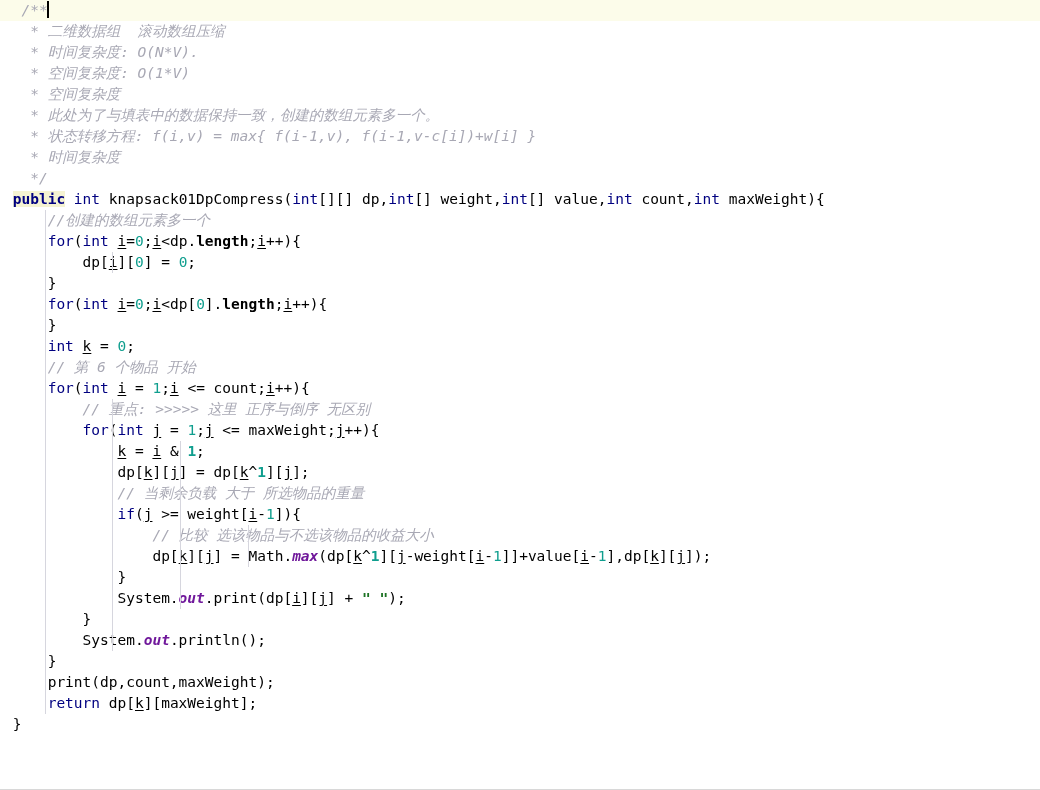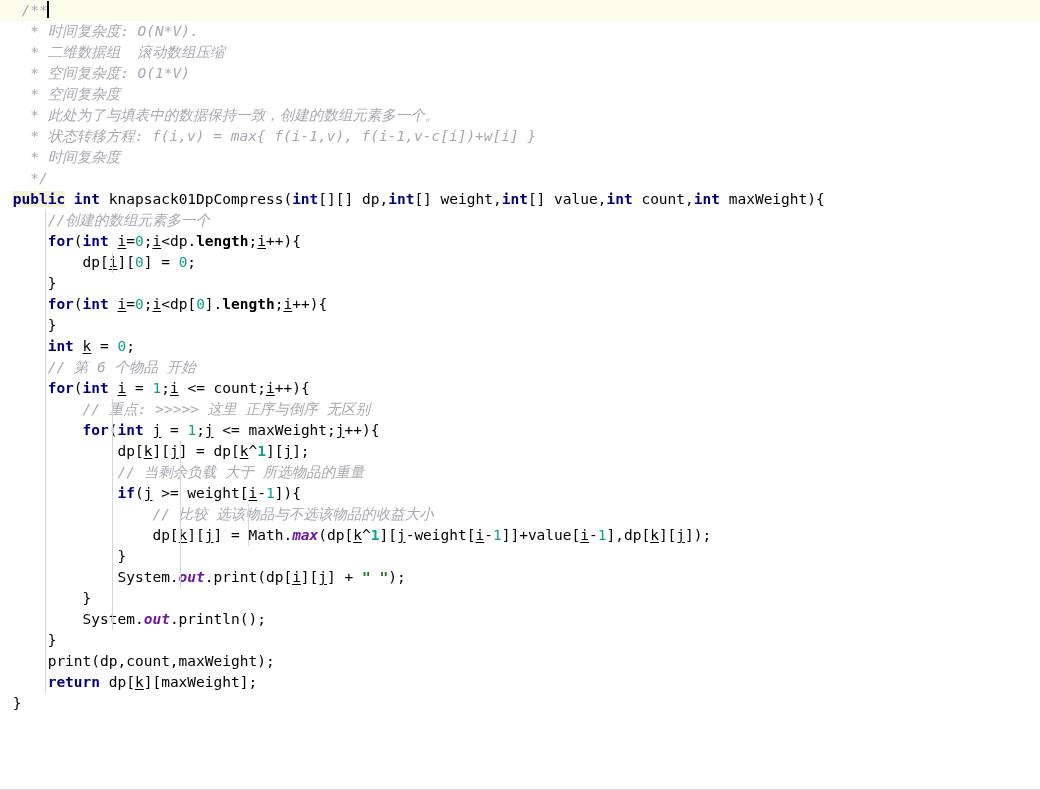--- a/index.html
+++ b/index.html
@@ -47,40 +47,40 @@
   .caret {
     display: inline-block;
     width: 2px;
     height: 17px;
     background: #000000;
     vertical-align: -3px;
     margin-left: -1px;
   }
   
   .cm   { color: #a8a8b4; font-style: italic; }          
-  .kw   { color: #000080; font-weight: bold; }           
+  .kw   { color: #000080; font-weight: normal; }           
   .kw-hl{ color: #000080; font-weight: bold; background:#f5f3d2; } 
   .num  { color: #0f9e8e; }                              
   .numb { color: #0f9e8e; font-weight: bold; }           
   .fld  { color: #000000; font-weight: bold; }           
   .sfld { color: #70189b; font-weight: bold; font-style: italic; } 
   .str  { color: #1d7324; font-weight: bold; }           
   .var  { text-decoration: underline; text-underline-offset: 2px; }
   .pl   { color: #000000; }                              
 </style>
 </head>
 <body>
 
 <div id="editor">
   <div class="code-area">
 
     <div class="line caret-line"><span class="cm pl"><span class="cm">  /**</span></span><span class="caret"></span></div>
 
+    <div class="line"><span class="cm">   * 二维数据组  滚动数组压缩</span></div>
     <div class="line"><span class="cm">   * 时间复杂度: O(N*V).</span></div>
-    <div class="line"><span class="cm">   * 二维数据组  滚动数组压缩</span></div>
     <div class="line"><span class="cm">   * 空间复杂度: O(1*V)</span></div>
     <div class="line"><span class="cm">   * 空间复杂度</span></div>
     <div class="line"><span class="cm">   * 此处为了与填表中的数据保持一致，创建的数组元素多一个。</span></div>
     <div class="line"><span class="cm">   * 状态转移方程: f(i,v) = max{ f(i-1,v), f(i-1,v-c[i])+w[i] }</span></div>
     <div class="line"><span class="cm">   * 时间复杂度</span></div>
     <div class="line"><span class="cm">   */</span></div>
 
     <div class="line"><span class="pl"> </span><span class="kw-hl">public</span><span class="pl"> </span><span class="kw">int</span><span class="pl"> knapsack01DpCompress(</span><span class="kw">int</span><span class="pl">[][] dp,</span><span class="kw">int</span><span class="pl">[] weight,</span><span class="kw">int</span><span class="pl">[] value,</span><span class="kw">int</span><span class="pl"> count,</span><span class="kw">int</span><span class="pl"> maxWeight){</span></div>
 
     <div class="line"><span class="guide" style="left:45px"></span><span class="cm">     //创建的数组元素多一个</span></div>
@@ -100,20 +100,21 @@
 
     <div class="line"><span class="guide" style="left:45px"></span><span class="cm">     // 第 6 个物品 开始</span></div>
 
     <div class="line"><span class="guide" style="left:45px"></span><span class="pl">     </span><span class="kw">for</span><span class="pl">(</span><span class="kw">int</span><span class="pl"> </span><span class="var">i</span><span class="pl"> = </span><span class="num">1</span><span class="pl">;</span><span class="var">i</span><span class="pl"> &lt;= count;</span><span class="var">i</span><span class="pl">++){</span></div>
 
     <div class="line"><span class="guide" style="left:45px"></span><span class="guide" style="left:112px"></span><span class="cm">         // 重点: &gt;&gt;&gt;&gt;&gt; 这里 正序与倒序 无区别</span></div>
 
     <div class="line"><span class="guide" style="left:45px"></span><span class="guide" style="left:112px"></span><span class="pl">         </span><span class="kw">for</span><span class="pl">(</span><span class="kw">int</span><span class="pl"> </span><span class="var">j</span><span class="pl"> = </span><span class="num">1</span><span class="pl">;</span><span class="var">j</span><span class="pl"> &lt;= maxWeight;</span><span class="var">j</span><span class="pl">++){</span></div>
 
 
+    <div class="line"><span class="guide" style="left:45px"></span><span class="guide" style="left:112px"></span><span class="guide" style="left:180px"></span><span class="pl">             </span><span class="var">k</span><span class="pl"> = </span><span class="var">i</span><span class="pl"> &amp; </span><span class="numb">1</span><span class="pl">;</span></div>
 
     <div class="line"><span class="guide" style="left:45px"></span><span class="guide" style="left:112px"></span><span class="guide" style="left:180px"></span><span class="pl">             dp[</span><span class="var">k</span><span class="pl">][</span><span class="var">j</span><span class="pl">] = dp[</span><span class="var">k</span><span class="pl">^</span><span class="numb">1</span><span class="pl">][</span><span class="var">j</span><span class="pl">];</span></div>
 
     <div class="line"><span class="guide" style="left:45px"></span><span class="guide" style="left:112px"></span><span class="guide" style="left:180px"></span><span class="cm">             // 当剩余负载 大于 所选物品的重量</span></div>
 
     <div class="line"><span class="guide" style="left:45px"></span><span class="guide" style="left:112px"></span><span class="guide" style="left:180px"></span><span class="pl">             </span><span class="kw">if</span><span class="pl">(</span><span class="var">j</span><span class="pl"> &gt;= weight[</span><span class="var">i</span><span class="pl">-</span><span class="num">1</span><span class="pl">]){</span></div>
 
     <div class="line"><span class="guide" style="left:45px"></span><span class="guide" style="left:112px"></span><span class="guide" style="left:180px"></span><span class="guide" style="left:248px"></span><span class="cm">                 // 比较 选该物品与不选该物品的收益大小</span></div>
 
     <div class="line"><span class="guide" style="left:45px"></span><span class="guide" style="left:112px"></span><span class="guide" style="left:180px"></span><span class="guide" style="left:248px"></span><span class="pl">                 dp[</span><span class="var">k</span><span class="pl">][</span><span class="var">j</span><span class="pl">] = Math.</span><span class="sfld">max</span><span class="pl">(dp[</span><span class="var">k</span><span class="pl">^</span><span class="numb">1</span><span class="pl">][</span><span class="var">j</span><span class="pl">-weight[</span><span class="var">i</span><span class="pl">-</span><span class="num">1</span><span class="pl">]]+value[</span><span class="var">i</span><span class="pl">-</span><span class="num">1</span><span class="pl">],dp[</span><span class="var">k</span><span class="pl">][</span><span class="var">j</span><span class="pl">]);</span></div>

